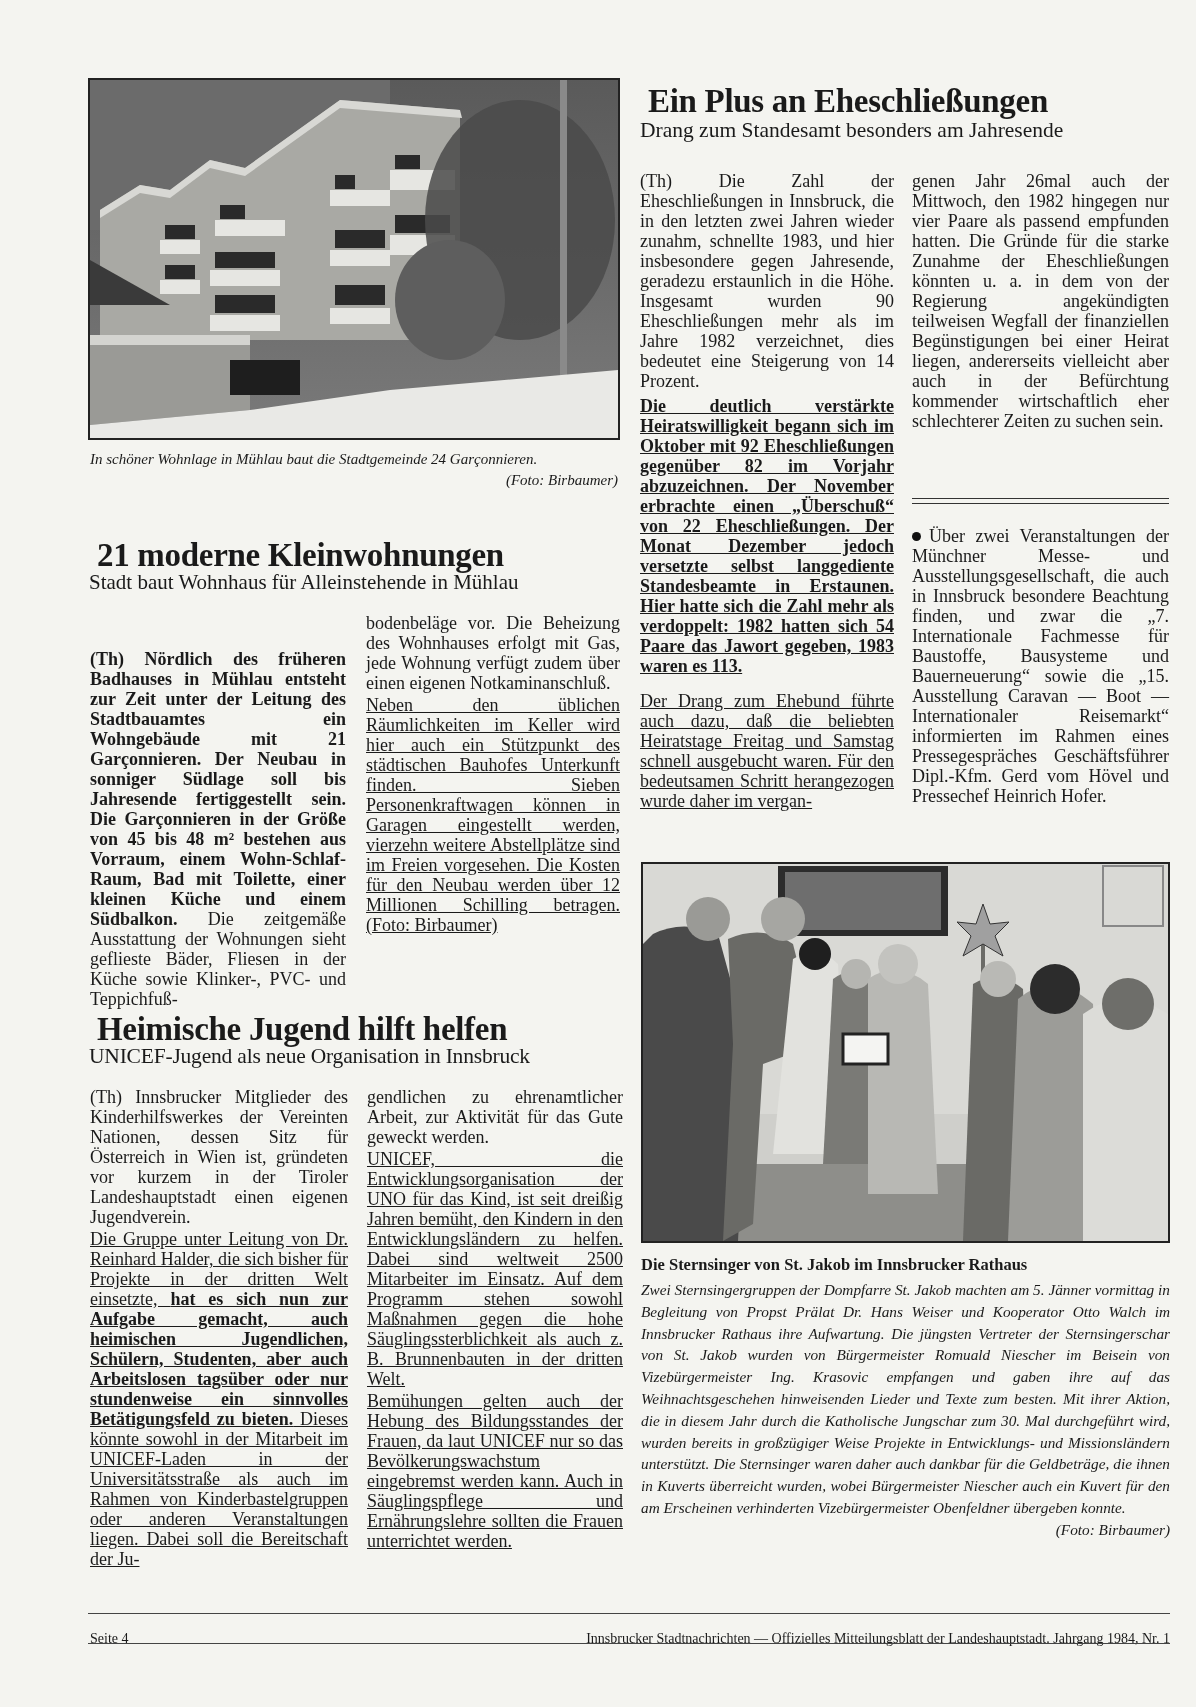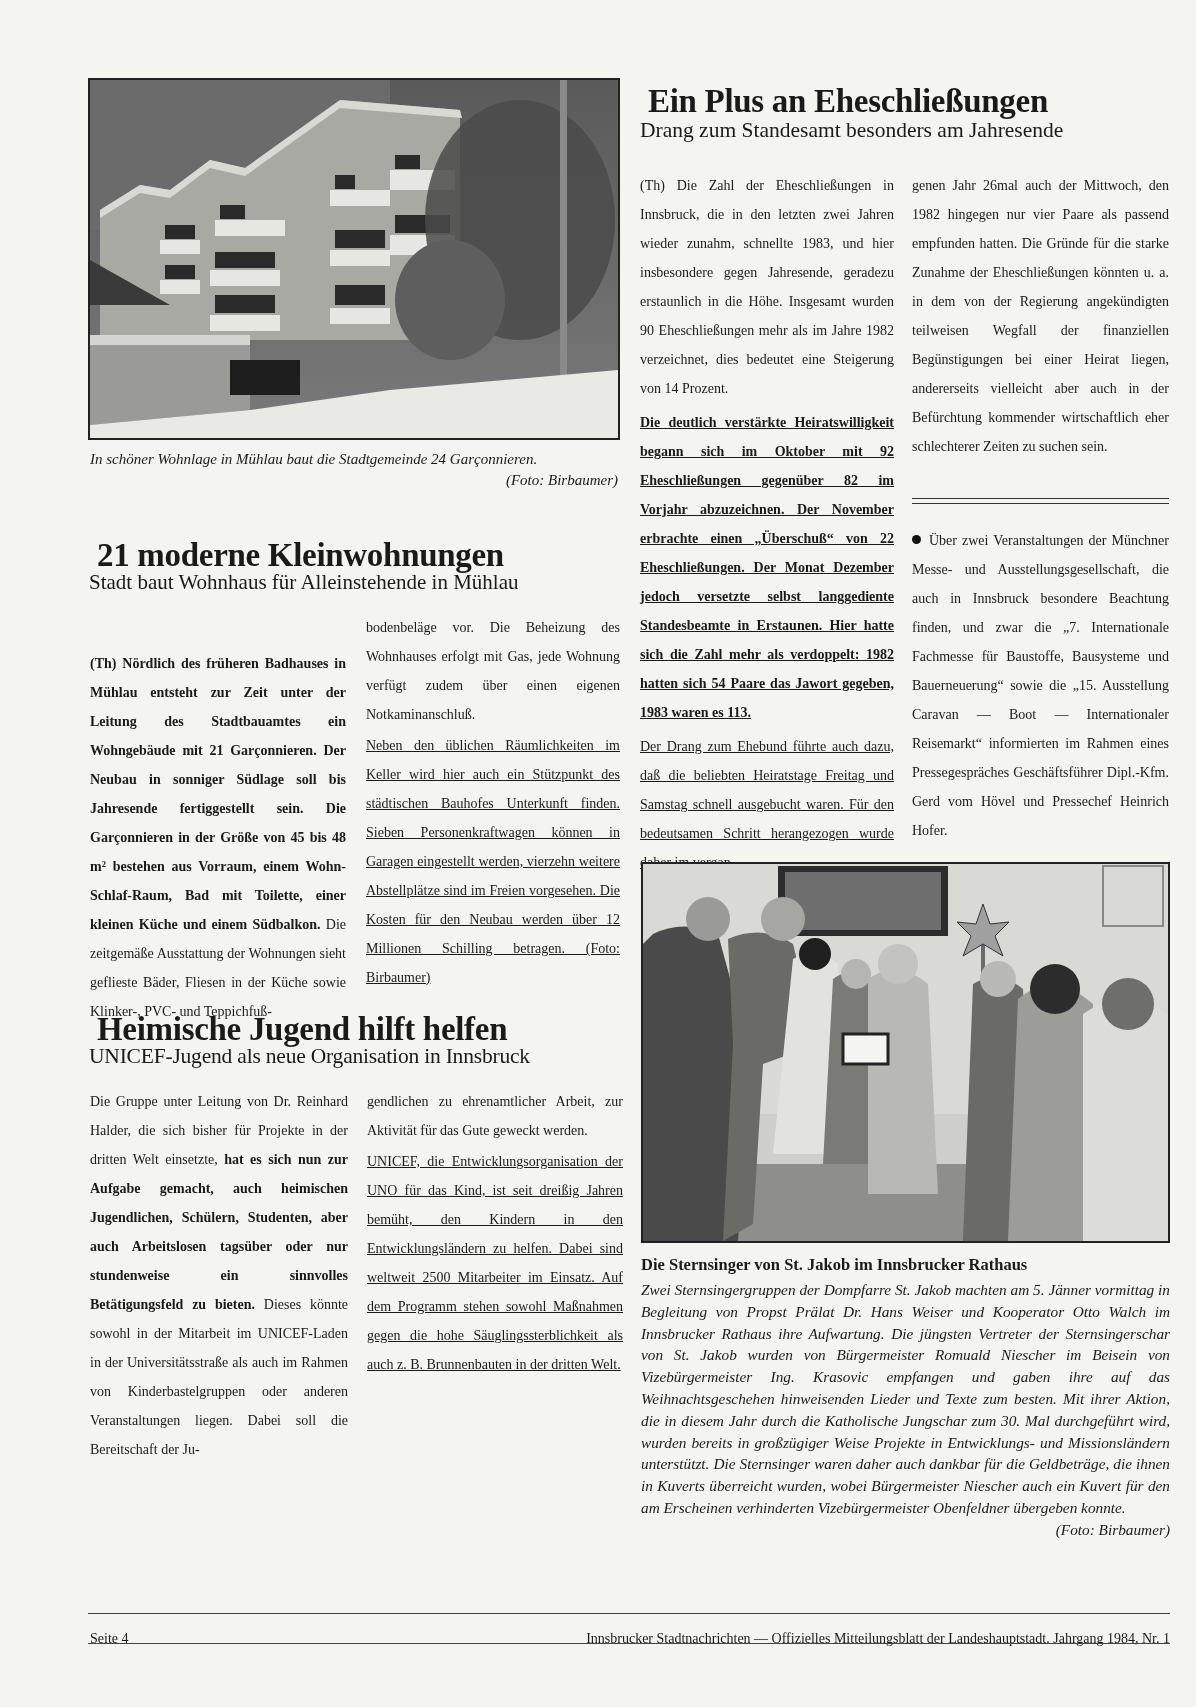--- a/index.html
+++ b/index.html
@@ -2,21 +2,21 @@
 <html><head>
 <meta charset="utf-8">
 <style>
   html, body { margin: 0; padding: 0; }
   body {
     width: 1196px; height: 1707px; background: #f4f4f0;
     font-family: "Liberation Serif", "DejaVu Serif", serif; color: #1a1a1a;
     position: relative; overflow: hidden;
   }
   .abs { position: absolute; }
-  .col { font-size: 14px; line-height: 29px; text-align: justify; hyphens: manual; }
+  .col { font-size: 18px; line-height: 20px; text-align: justify; hyphens: manual; }
   .col p { margin: 0; }
   .col p + p { margin-top: 2px; text-decoration: underline; }
   .b { font-weight: bold; }
   h1 { margin: 8px; font-weight: bold; font-size: 33px; line-height: 38px; letter-spacing: -0.3px; }
   h2 { margin: 0; font-weight: normal; font-size: 21px; line-height: 26px; }
   .photo {
     border: 2px solid #222; box-sizing: border-box; overflow: hidden;
     background: #888;
   }
   .caption { font-style: italic; font-size: 15px; line-height: 21px; }
@@ -98,21 +98,21 @@
   <p>bodenbeläge vor. Die Beheizung des Wohnhauses erfolgt mit Gas, jede Wohnung verfügt zudem über einen eigenen Notkaminanschluß.</p>
   <p>Neben den üblichen Räumlichkeiten im Keller wird hier auch ein Stützpunkt des städtischen Bauhofes Unterkunft finden. Sieben Personenkraftwagen können in Garagen eingestellt werden, vierzehn weitere Abstellplätze sind im Freien vorgesehen. Die Kosten für den Neubau werden über 12 Millionen Schilling betragen. (Foto: Birbaumer)</p>
 </div>
 
 <h1 class="abs" style="left:640px; top:74px; width:540px;">Ein Plus an Eheschließungen</h1>
 <h2 class="abs" style="left:640px; top:117px; width:540px; font-size:21.5px;">Drang zum Standesamt besonders am Jahresende</h2>
 
 <div class="abs col" style="left:640px; top:171px; width:254px;">
   <p>(Th) Die Zahl der Eheschließungen in Innsbruck, die in den letzten zwei Jahren wieder zunahm, schnellte 1983, und hier insbesondere gegen Jahresende, geradezu erstaunlich in die Höhe. Insgesamt wurden 90 Eheschließungen mehr als im Jahre 1982 verzeichnet, dies bedeutet eine Steigerung von 14 Prozent.</p>
   <p class="b" style="margin-top:5px;">Die deutlich verstärkte Heiratswilligkeit begann sich im Oktober mit 92 Eheschließungen gegenüber 82 im Vorjahr abzuzeichnen. Der November erbrachte einen „Überschuß“ von 22 Eheschließungen. Der Monat Dezember jedoch versetzte selbst langgediente Standesbeamte in Erstaunen. Hier hatte sich die Zahl mehr als verdoppelt: 1982 hatten sich 54 Paare das Jawort gegeben, 1983 waren es 113.</p>
-  <p style="margin-top:5px;">Der Drang zum Ehebund führte auch dazu, daß die beliebten Heiratstage Freitag und Samstag schnell ausgebucht waren. Für den bedeutsamen Schritt herangezogen wurde daher im vergan-</p>
+  <p style="margin-top:15px;">Der Drang zum Ehebund führte auch dazu, daß die beliebten Heiratstage Freitag und Samstag schnell ausgebucht waren. Für den bedeutsamen Schritt herangezogen wurde daher im vergan-</p>
 </div>
 <div class="abs col" style="left:912px; top:171px; width:257px;">
   <p>genen Jahr 26mal auch der Mittwoch, den 1982 hingegen nur vier Paare als passend empfunden hatten. Die Gründe für die starke Zunahme der Eheschließungen könnten u. a. in dem von der Regierung angekündigten teilweisen Wegfall der finanziellen Begünstigungen bei einer Heirat liegen, andererseits vielleicht aber auch in der Befürchtung kommender wirtschaftlich eher schlechterer Zeiten zu suchen sein.</p>
 </div>
 
 <div class="dbl-rule" style="left:912px; top:498px; width:257px;"></div>
 
 <div class="abs col" style="left:912px; top:526px; width:257px;">
   <p><span class="bullet"></span><span>Über zwei Veranstaltungen der Münchner Messe- und Ausstellungsgesellschaft, die auch in Innsbruck besondere Beachtung finden, und zwar die „7. Internationale Fachmesse für Baustoffe, Bausysteme und Bauerneuerung“ sowie die „15. Ausstellung Caravan — Boot — Internationaler Reisemarkt“ informierten im Rahmen eines Pressegespräches Geschäftsführer Dipl.-Kfm. Gerd vom Hövel und Pressechef Heinrich Hofer.</span></p>
 </div>
@@ -156,25 +156,27 @@
 <div class="abs" style="left:641px; top:1254px; width:540px; font-weight:bold; font-size:16.5px; line-height:22px;">Die Sternsinger von St. Jakob im Innsbrucker Rathaus</div>
 <div class="abs caption col" style="left:641px; top:1279px; width:529px; font-size:15.3px; line-height:21.8px;">
   <span>Zwei Sternsingergruppen der Dompfarre St. Jakob machten am 5. Jänner vormittag in Begleitung von Propst Prälat Dr. Hans Weiser und Kooperator Otto Walch im Innsbrucker Rathaus ihre Aufwartung. Die jüngsten Vertreter der Sternsingerschar von St. Jakob wurden von Bürgermeister Romuald Niescher im Beisein von Vizebürgermeister Ing. Krasovic empfangen und gaben ihre auf das Weihnachtsgeschehen hinweisenden Lieder und Texte zum besten. Mit ihrer Aktion, die in diesem Jahr durch die Katholische Jungschar zum 30. Mal durchgeführt wird, wurden bereits in großzügiger Weise Projekte in Entwicklungs- und Missionsländern unterstützt. Die Sternsinger waren daher auch dankbar für die Geldbeträge, die ihnen in Kuverts überreicht wurden, wobei Bürgermeister Niescher auch ein Kuvert für den am Erscheinen verhinderten Vizebürgermeister Obenfeldner übergeben konnte.</span>
   <span class="credit">(Foto: Birbaumer)</span>
 </div>
 
 <h1 class="abs" style="left:89px; top:1002px; width:540px;">Heimische Jugend hilft helfen</h1>
 <h2 class="abs" style="left:89px; top:1043px; width:545px; font-size:21.5px; letter-spacing:-0.2px;">UNICEF-Jugend als neue Organisation in Innsbruck</h2>
 
 <div class="abs col" style="left:90px; top:1087px; width:258px;">
+  <p>(Th) Innsbrucker Mitglieder des Kinderhilfswerkes der Vereinten Nationen, dessen Sitz für Österreich in Wien ist, gründeten vor kurzem in der Tiroler Landeshauptstadt einen eigenen Jugendverein.</p>
   <p><span>Die Gruppe unter Leitung von Dr. Reinhard Halder, die sich bisher für Projekte in der dritten Welt einsetzte, </span><span class="b">hat es sich nun zur Aufgabe gemacht, auch heimischen Jugendlichen, Schülern, Studenten, aber auch Arbeitslosen tagsüber oder nur stundenweise ein sinnvolles Betätigungsfeld zu bieten.</span><span> Dieses könnte sowohl in der Mitarbeit im UNICEF-Laden in der Universitätsstraße als auch im Rahmen von Kinderbastelgruppen oder anderen Veranstaltungen liegen. Dabei soll die Bereitschaft der Ju-</span></p>
 </div>
 <div class="abs col" style="left:367px; top:1087px; width:256px;">
   <p>gendlichen zu ehrenamtlicher Arbeit, zur Aktivität für das Gute geweckt werden.</p>
   <p>UNICEF, die Entwicklungsorganisation der UNO für das Kind, ist seit dreißig Jahren bemüht, den Kindern in den Entwicklungsländern zu helfen. Dabei sind weltweit 2500 Mitarbeiter im Einsatz. Auf dem Programm stehen sowohl Maßnahmen gegen die hohe Säuglingssterblichkeit als auch z. B. Brunnenbauten in der dritten Welt.</p>
+  <p>Bemühungen gelten auch der Hebung des Bildungsstandes der Frauen, da laut UNICEF nur so das Bevölkerungswachstum eingebremst werden kann. Auch in Säuglingspflege und Ernährungslehre sollten die Frauen unterrichtet werden.</p>
 </div>
 
 <div class="footer-rule" style="top:1613px;"></div>
 <div class="footer">
   <span>Seite 4</span>
   <span class="right">Innsbrucker Stadtnachrichten — Offizielles Mitteilungsblatt der Landeshauptstadt. Jahrgang 1984, Nr. 1</span>
 </div>
 <div class="footer-rule" style="top:1643px;"></div>
 
 </body></html>

